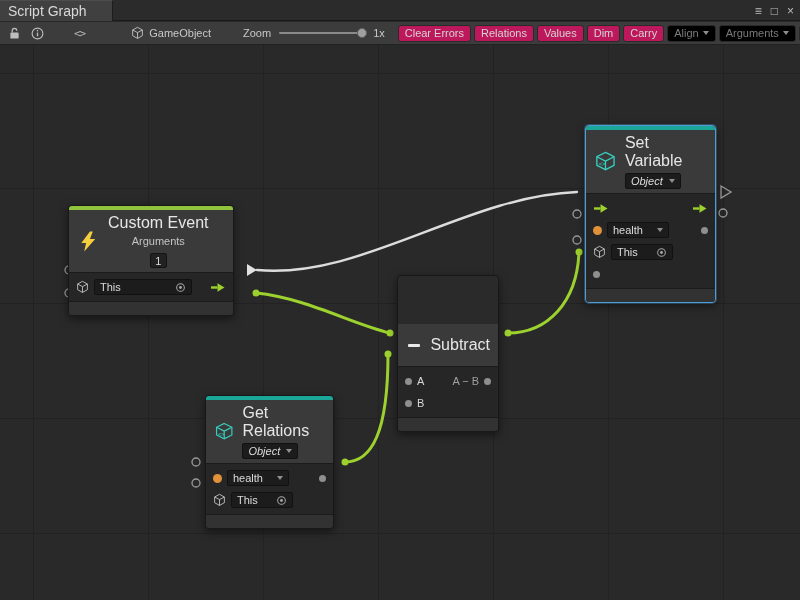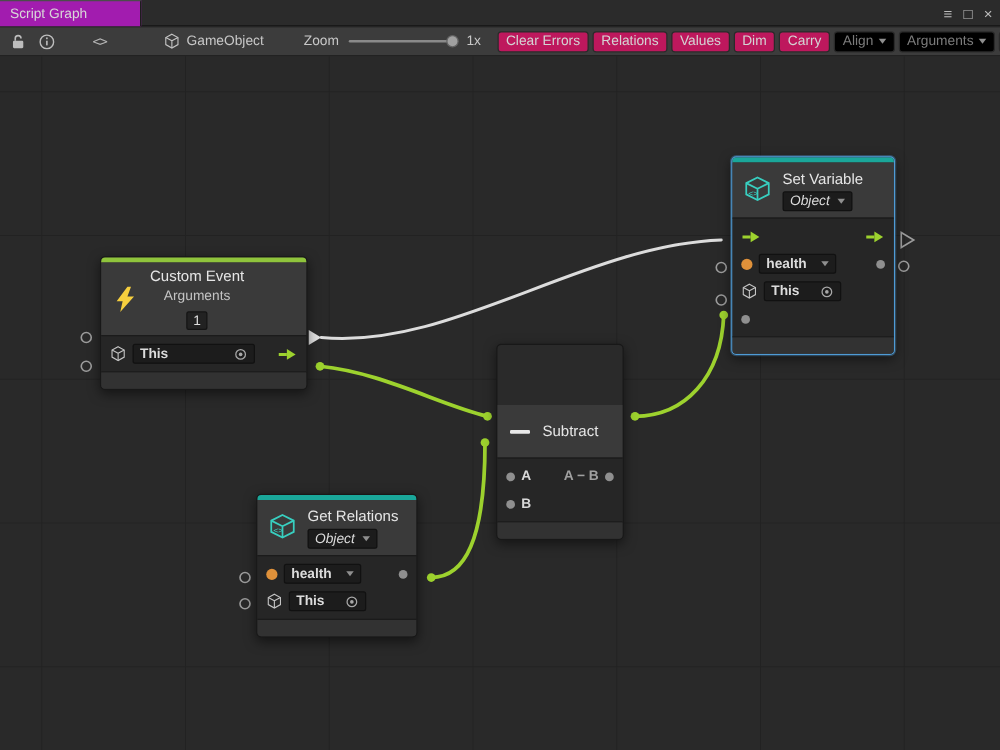--- a/index.html
+++ b/index.html
@@ -13,22 +13,22 @@
     -webkit-font-smoothing: antialiased;
   }
 
   
   #tabbar {
     position:absolute; top:0; left:0; right:0; height:21px;
     background:#2b2b2b; border-bottom:1px solid #191919;
   }
   .tab {
     position:absolute; left:0; top:0; width:113px; height:21px;
-    background:#a21caf; border-top:1px solid #4c4c4c; border-right:1px solid #1d1d1d;
-    font-size:11px; line-height:20px; padding-left:8px; color:#d8d8d8;
+    background:#404040; border-top:1px solid #4c4c4c; border-right:1px solid #1d1d1d;
+    font-size:14px; line-height:20px; padding-left:8px; color:#d8d8d8;
   }
   .win-icons {
     position:absolute; right:6px; top:0; height:21px;
     display:flex; align-items:center; gap:9px;
     color:#bdbdbd; font-size:12px;
   }
   .win-icons span { cursor:default; line-height:1; }
 
   
   #toolbar {
@@ -74,41 +74,41 @@
   
   .node {
     position:absolute; z-index:2;
     background:#2a2a2a; border:1px solid #181818; border-radius:4px;
     box-shadow:0 3px 9px rgba(0,0,0,.5);
     font-size:11px; color:#d8d8d8;
   }
   .strip { height:4px; border-radius:3px 3px 0 0; }
   .nhead { background:#3a3a3a; display:flex; align-items:center; gap:8px; padding:4px 8px; min-height:44px; }
   .nhead-col { display:flex; flex-direction:column; gap:3px; }
-  .ntitle { font-size:12px; color:#e6e6e6; }
+  .ntitle { font-size:16px; color:#e6e6e6; }
   .args-row { display:flex; align-items:center; gap:6px; color:#c4c4c4;flex-direction:column; }
   .field {
     display:inline-block; min-width:17px; height:15px; text-align:center;
     background:#222; border:1px solid #141414; border-radius:2px;
     color:#ddd; line-height:14px;
   }
-  .nbody { background:#262626; border-top:1px solid #1b1b1b; border-bottom:1px solid #1b1b1b; padding:3px 0;font-weight:bold; }
+  .nbody { background:#262626; border-top:1px solid #1b1b1b; border-bottom:1px solid #1b1b1b; padding:3px 0; }
   .prow { display:flex; align-items:center; height:22px; padding:0 7px; gap:5px; }
   .nfoot { height:13px; background:#323232; border-radius:0 0 3px 3px; }
   .chip {
     display:inline-flex; align-items:center; justify-content:space-between; gap:4px;
     background:#1c1c1c; border:1px solid #111; border-radius:2px;
     height:16px; padding:0 5px; color:#dcdcdc;
   }
   .dot { width:7px; height:7px; border-radius:50%; background:#8f8f8f; flex-shrink:0; }
   .dot.orange { width:9px; height:9px; background:#e0913a; }
   .push { margin-left:auto; }
   .muted { color:#a0a0a0; }
 
-  #node-custom-event { left:80px;  top:205px; width:166px; }
+  #node-custom-event { left:68px;  top:205px; width:166px; }
   #node-subtract     { left:397px; top:275px; width:102px; }
   #node-subtract .nhead { min-height:42px;margin-top:48px; }
   #node-get-variable { left:205px; top:395px; width:129px; }
   #node-set-variable {
     left:585px; top:125px; width:131px;
     border-color:#4f9bd5;
     box-shadow:0 0 0 1px rgba(79,155,213,.35), 0 3px 9px rgba(0,0,0,.5);
   }
   .minus-bar { width:16px; height:3px; background:#e8e8e8; border-radius:1px; margin:0 2px; }
   .chip-w62 { width:62px; }

